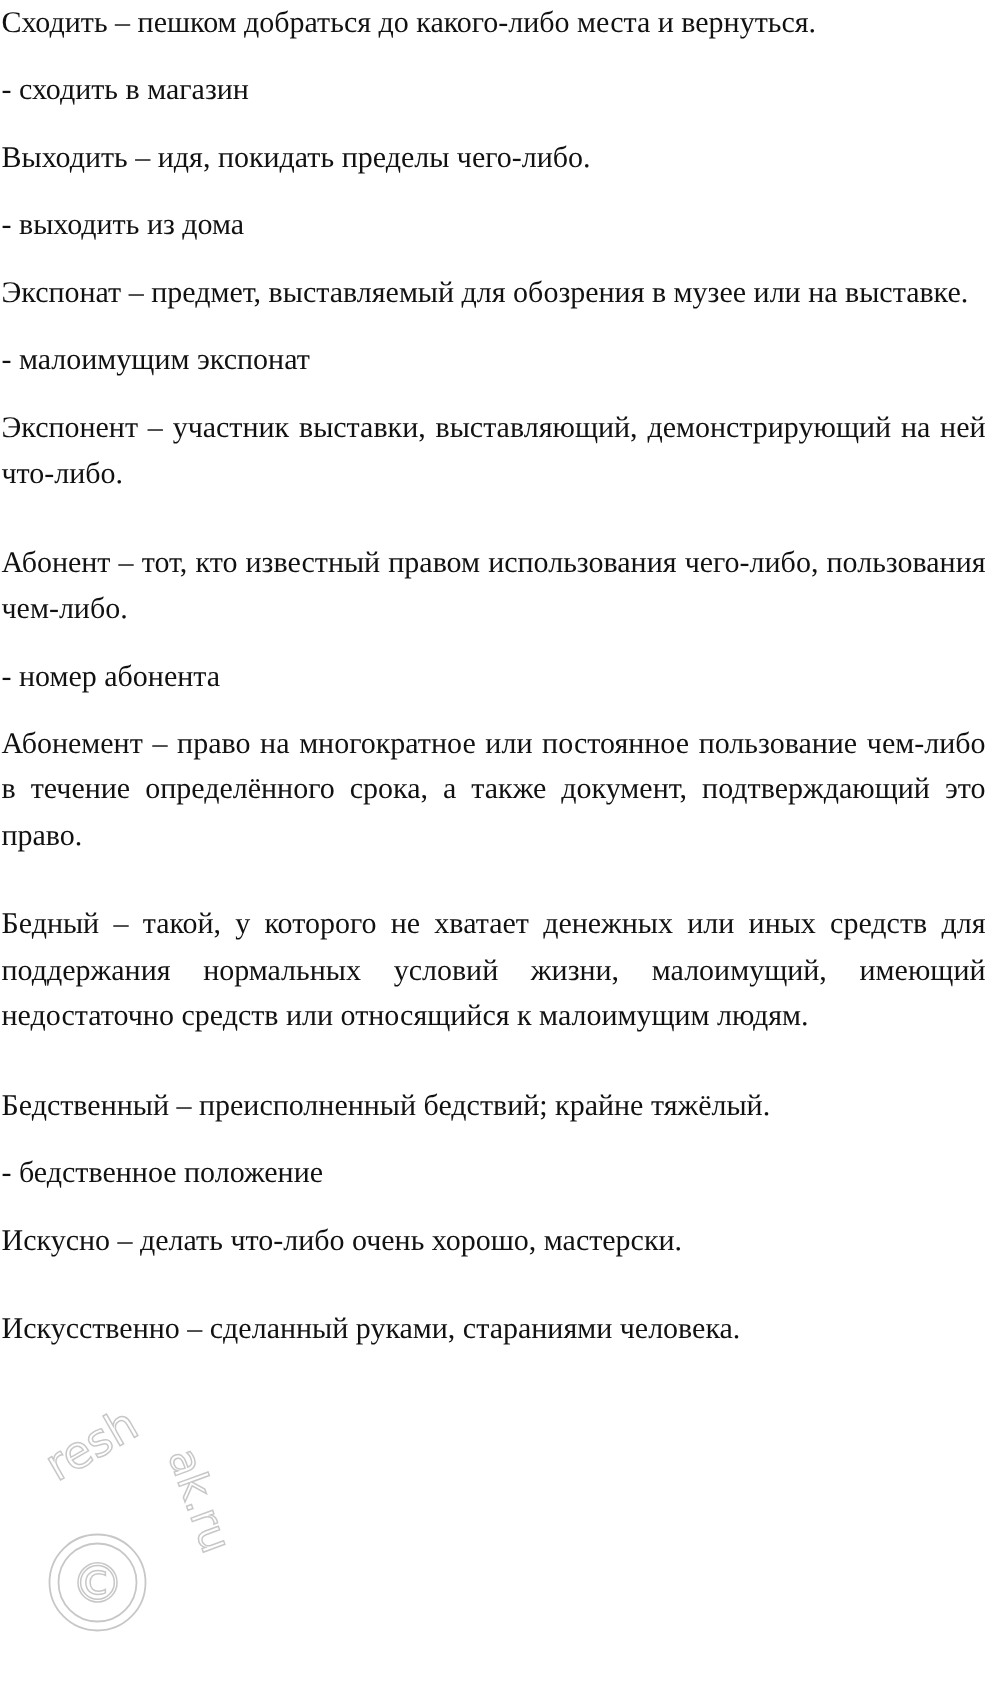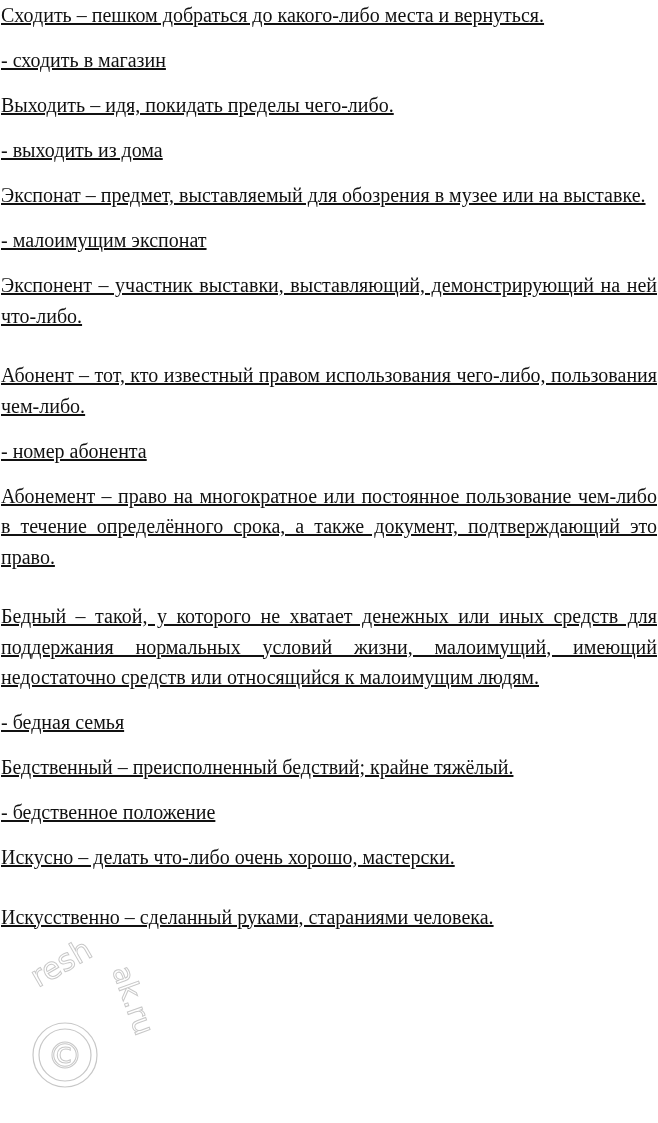--- a/index.html
+++ b/index.html
@@ -3,21 +3,21 @@
 <meta charset="utf-8">
 <style>
   html, body { margin: 0; padding: 0; background: #ffffff; }
   body {
     width: 658px; height: 1123px; overflow: hidden; position: relative;
     font-family: "Liberation Serif", serif; font-size: 20px; color: #111;
   }
   .doc { position: absolute; left: 0; top: 0; width: 658px; }
   .p {
     margin: 0; padding: 0 1px 0 1px; line-height: 30.5px;
-    text-align: justify; text-align-last: left; text-decoration: underline;
+    text-align: justify; text-align-last: left;
   }
   .gap { height: 14.5px; }
   .watermark {
     position: absolute; left: 20px; top: 930px; width: 140px; height: 180px;
     pointer-events: none; opacity: 0.55;
   }
 </style>
 </head>
 <body>
 
@@ -39,21 +39,20 @@
   <div class="gap"></div>
   <p class="p">Абонент – тот, кто известный правом использования чего-либо, пользования чем-либо.</p>
   <div class="gap"></div>
   <p class="p">- номер абонента</p>
   <div class="gap"></div>
   <p class="p">Абонемент – право на многократное или постоянное пользование чем-либо в течение определённого срока, а также документ, подтверждающий это право.</p>
   <div class="gap"></div>
   <div class="gap"></div>
   <p class="p">Бедный – такой, у которого не хватает денежных или иных средств для поддержания нормальных условий жизни, малоимущий, имеющий недостаточно средств или относящийся к малоимущим людям.</p>
   <div class="gap"></div>
-  <p class="p">- бедная семья</p>
   <div class="gap"></div>
   <p class="p">Бедственный – преисполненный бедствий; крайне тяжёлый.</p>
   <div class="gap"></div>
   <p class="p">- бедственное положение</p>
   <div class="gap"></div>
   <p class="p">Искусно – делать что-либо очень хорошо, мастерски.</p>
   <div class="gap"></div>
   <div class="gap"></div>
   <p class="p">Искусственно – сделанный руками, стараниями человека.</p>
   <div class="gap"></div>

